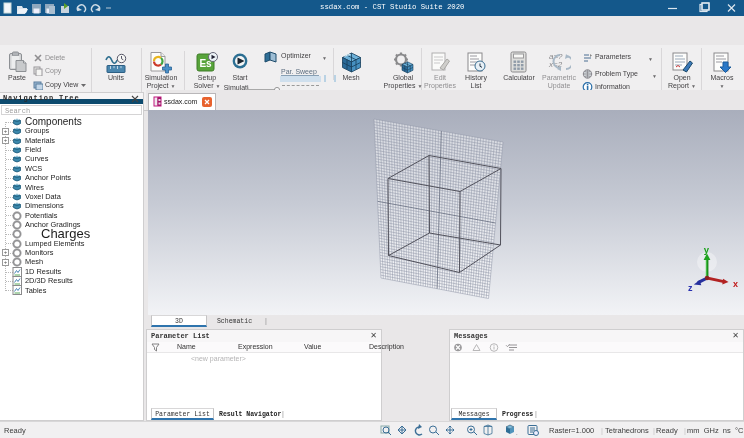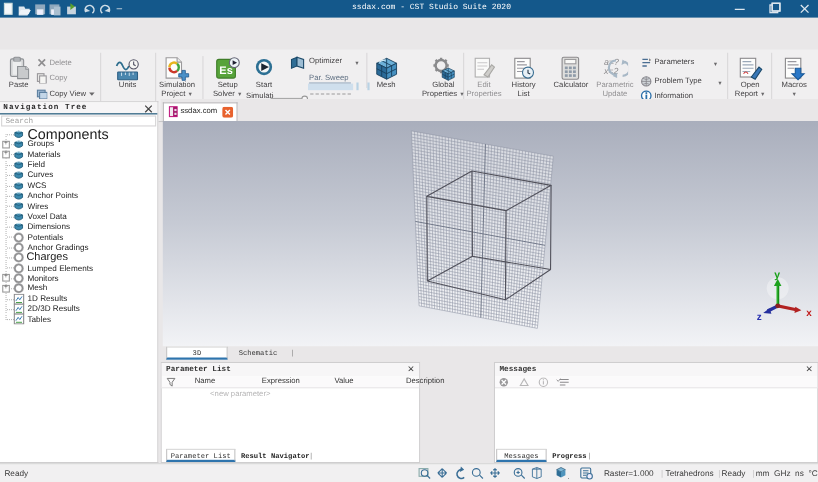--- a/index.html
+++ b/index.html
@@ -263,37 +263,37 @@
           <rect x="5.5" y="6.5" width="2" height="2" fill="#e8d8e4"></rect>
         </svg>
 <span style="position:absolute;left:15px;top:4px">ssdax.com</span>
 <svg width="10" height="10" style="position:absolute;right:3px;top:3px">
           <rect width="10" height="10" rx="2" fill="#e8622e"></rect>
           <path d="M3 3l4 4M7 3l-4 4" stroke="#fff" stroke-width="1.3"></path>
         </svg>
 </div>
     </div>
 <div class="abs" id="navpanel">
-<div style="position:absolute;left:0;top:0;width:100%;height:11px;background:#f6f5f6;border-bottom:1px solid #0c4a6e">
+<div style="position:absolute;left:0;top:0;width:100%;height:11px;background:#f6f5f6;border-bottom:5px solid #0c4a6e">
 <span style="position:absolute;left:3px;top:1px;font-family:'Liberation Mono',monospace;font-size:7px;font-weight:bold;letter-spacing:0.9px;color:#2a2a2a">Navigation Tree</span>
 <svg width="8" height="8" style="position:absolute;right:4px;top:2px">
           <path d="M1 1l6 6M7 1l-6 6" stroke="#444" stroke-width="1.1"></path>
         </svg>
       </div>
 <div style="position:absolute;left:1px;top:12px;width:141px;height:10px;background:#fff;border:1px solid #d5d4d5">
 <span style="position:absolute;left:3px;top:1px;font-family:'Liberation Mono',monospace;font-size:7px;color:#a0a0a0">Search</span>
       </div>
 <div style="position:absolute;left:5px;top:29.0px;width:1px;height:169px;background-image:repeating-linear-gradient(to bottom,#b8b8b8 0,#b8b8b8 1px,transparent 1px,transparent 2px)"></div>
 <div style="position:absolute;left:6px;top:28.7px;width:7px;height:1px;background-image:repeating-linear-gradient(to right,#b8b8b8 0,#b8b8b8 1px,transparent 1px,transparent 2px)"></div>
 <svg width="10" height="10" style="position:absolute;left:12px;top:23.9px">
         <path d="M1.5 3.5 Q5 1 8.5 3.5 L8.5 6.5 Q5 9.5 1.5 6.5z" fill="#3c89ad" stroke="#1f5a78" stroke-width="0.8"></path>
         <path d="M1.5 3.5 Q5 6 8.5 3.5" fill="none" stroke="#1f5a78" stroke-width="0.7"></path>
         <path d="M3 2.6 Q5 1.6 7 2.6" stroke="#bfe0ee" fill="none" stroke-width="1"></path>
       </svg>
-<div style="position:absolute;left:25px;top:24.0px;height:9px;line-height:9.5px;font-size:13px;color:#1c1c1c">Components</div>
+<div style="position:absolute;left:25px;top:24.0px;height:9px;line-height:9.5px;font-size:10px;color:#1c1c1c">Components</div>
 <div style="position:absolute;left:6px;top:38.1px;width:7px;height:1px;background-image:repeating-linear-gradient(to right,#b8b8b8 0,#b8b8b8 1px,transparent 1px,transparent 2px)"></div>
 <div style="position:absolute;left:2px;top:34.6px;width:7px;height:7px;background:#fff;border:1px solid #9a9a9a;font-size:6px;line-height:5px;text-align:center;color:#555">+</div>
 <svg width="10" height="10" style="position:absolute;left:12px;top:33.3px">
         <path d="M1.5 3.5 Q5 1 8.5 3.5 L8.5 6.5 Q5 9.5 1.5 6.5z" fill="#3c89ad" stroke="#1f5a78" stroke-width="0.8"></path>
         <path d="M1.5 3.5 Q5 6 8.5 3.5" fill="none" stroke="#1f5a78" stroke-width="0.7"></path>
         <path d="M3 2.6 Q5 1.6 7 2.6" stroke="#bfe0ee" fill="none" stroke-width="1"></path>
       </svg>
 <div style="position:absolute;left:25px;top:33.4px;height:9px;line-height:9.5px;font-size:7.4px;color:#1c1c1c">Groups</div>
 <div style="position:absolute;left:6px;top:47.4px;width:7px;height:1px;background-image:repeating-linear-gradient(to right,#b8b8b8 0,#b8b8b8 1px,transparent 1px,transparent 2px)"></div>
 <div style="position:absolute;left:2px;top:43.9px;width:7px;height:7px;background:#fff;border:1px solid #9a9a9a;font-size:6px;line-height:5px;text-align:center;color:#555">+</div>
@@ -362,21 +362,21 @@
 <svg width="10" height="10" style="position:absolute;left:12px;top:126.9px">
         <circle cx="5" cy="5" r="3.6" fill="none" stroke="#aeaeb0" stroke-width="2.1"></circle>
         <circle cx="5" cy="5" r="3.6" fill="none" stroke="#7f7f81" stroke-width="0.7"></circle>
       </svg>
 <div style="position:absolute;left:25px;top:127.0px;height:9px;line-height:9.5px;font-size:7.4px;color:#1c1c1c">Anchor Gradings</div>
 <div style="position:absolute;left:6px;top:141.0px;width:7px;height:1px;background-image:repeating-linear-gradient(to right,#b8b8b8 0,#b8b8b8 1px,transparent 1px,transparent 2px)"></div>
 <svg width="10" height="10" style="position:absolute;left:12px;top:136.2px">
         <circle cx="5" cy="5" r="3.6" fill="none" stroke="#aeaeb0" stroke-width="2.1"></circle>
         <circle cx="5" cy="5" r="3.6" fill="none" stroke="#7f7f81" stroke-width="0.7"></circle>
       </svg>
-<div style="position:absolute;left:24px;top:136.3px;height:9px;line-height:9.5px;font-size:10px;color:#1c1c1c">Charges</div>
+<div style="position:absolute;left:41px;top:136.3px;height:9px;line-height:9.5px;font-size:13px;color:#1c1c1c">Charges</div>
 <div style="position:absolute;left:6px;top:150.4px;width:7px;height:1px;background-image:repeating-linear-gradient(to right,#b8b8b8 0,#b8b8b8 1px,transparent 1px,transparent 2px)"></div>
 <svg width="10" height="10" style="position:absolute;left:12px;top:145.6px">
         <circle cx="5" cy="5" r="3.6" fill="none" stroke="#aeaeb0" stroke-width="2.1"></circle>
         <circle cx="5" cy="5" r="3.6" fill="none" stroke="#7f7f81" stroke-width="0.7"></circle>
       </svg>
 <div style="position:absolute;left:25px;top:145.7px;height:9px;line-height:9.5px;font-size:7.4px;color:#1c1c1c">Lumped Elements</div>
 <div style="position:absolute;left:6px;top:159.7px;width:7px;height:1px;background-image:repeating-linear-gradient(to right,#b8b8b8 0,#b8b8b8 1px,transparent 1px,transparent 2px)"></div>
 <div style="position:absolute;left:2px;top:156.2px;width:7px;height:7px;background:#fff;border:1px solid #9a9a9a;font-size:6px;line-height:5px;text-align:center;color:#555">+</div>
 <svg width="10" height="10" style="position:absolute;left:12px;top:154.9px">
         <circle cx="5" cy="5" r="3.6" fill="none" stroke="#aeaeb0" stroke-width="2.1"></circle>

